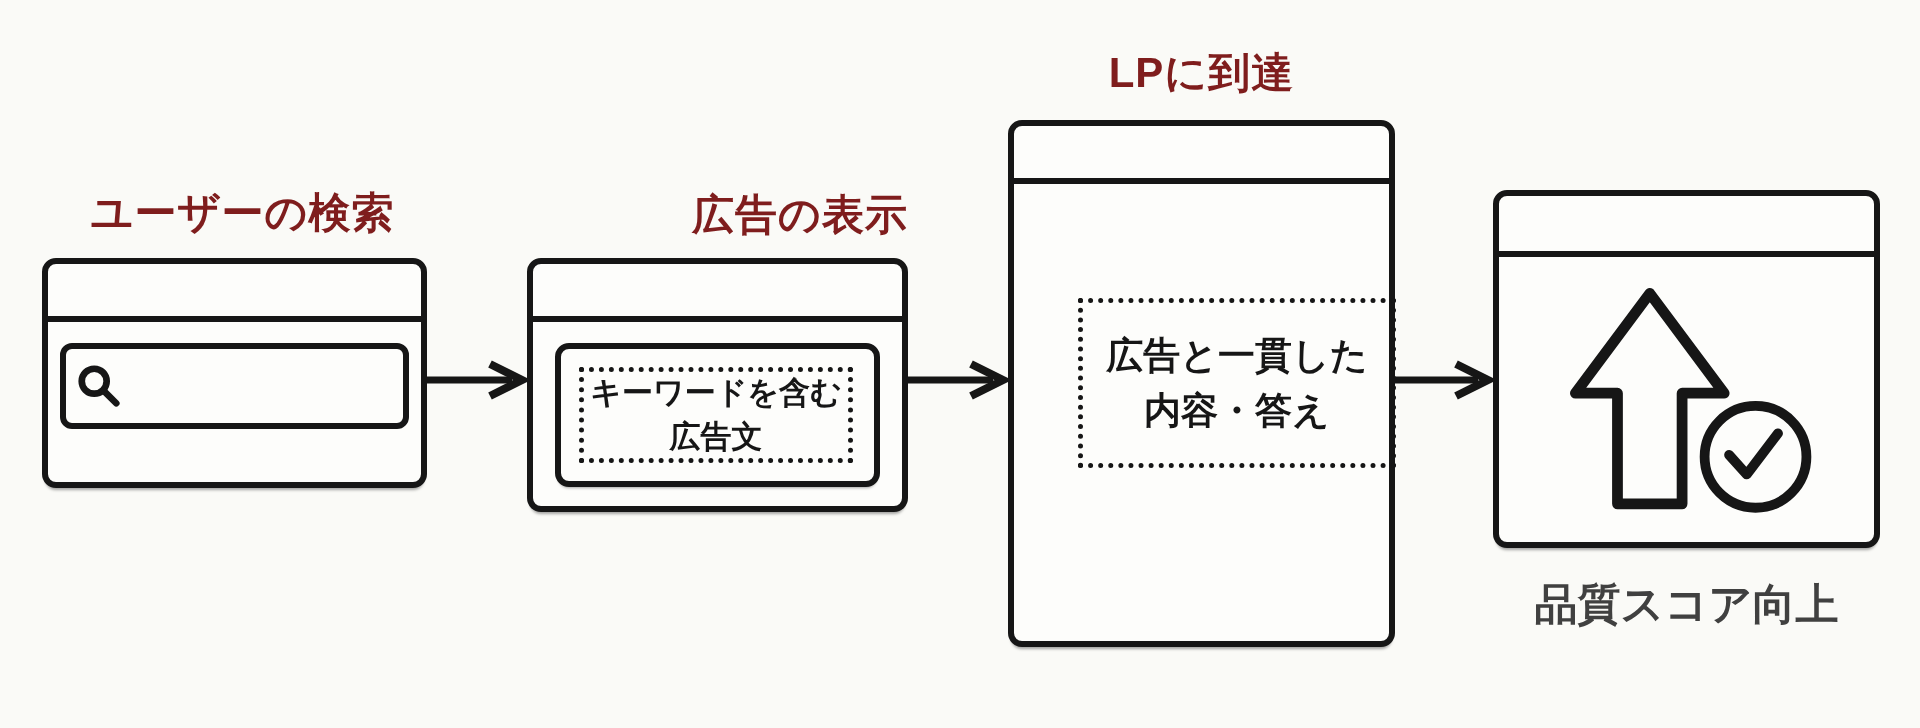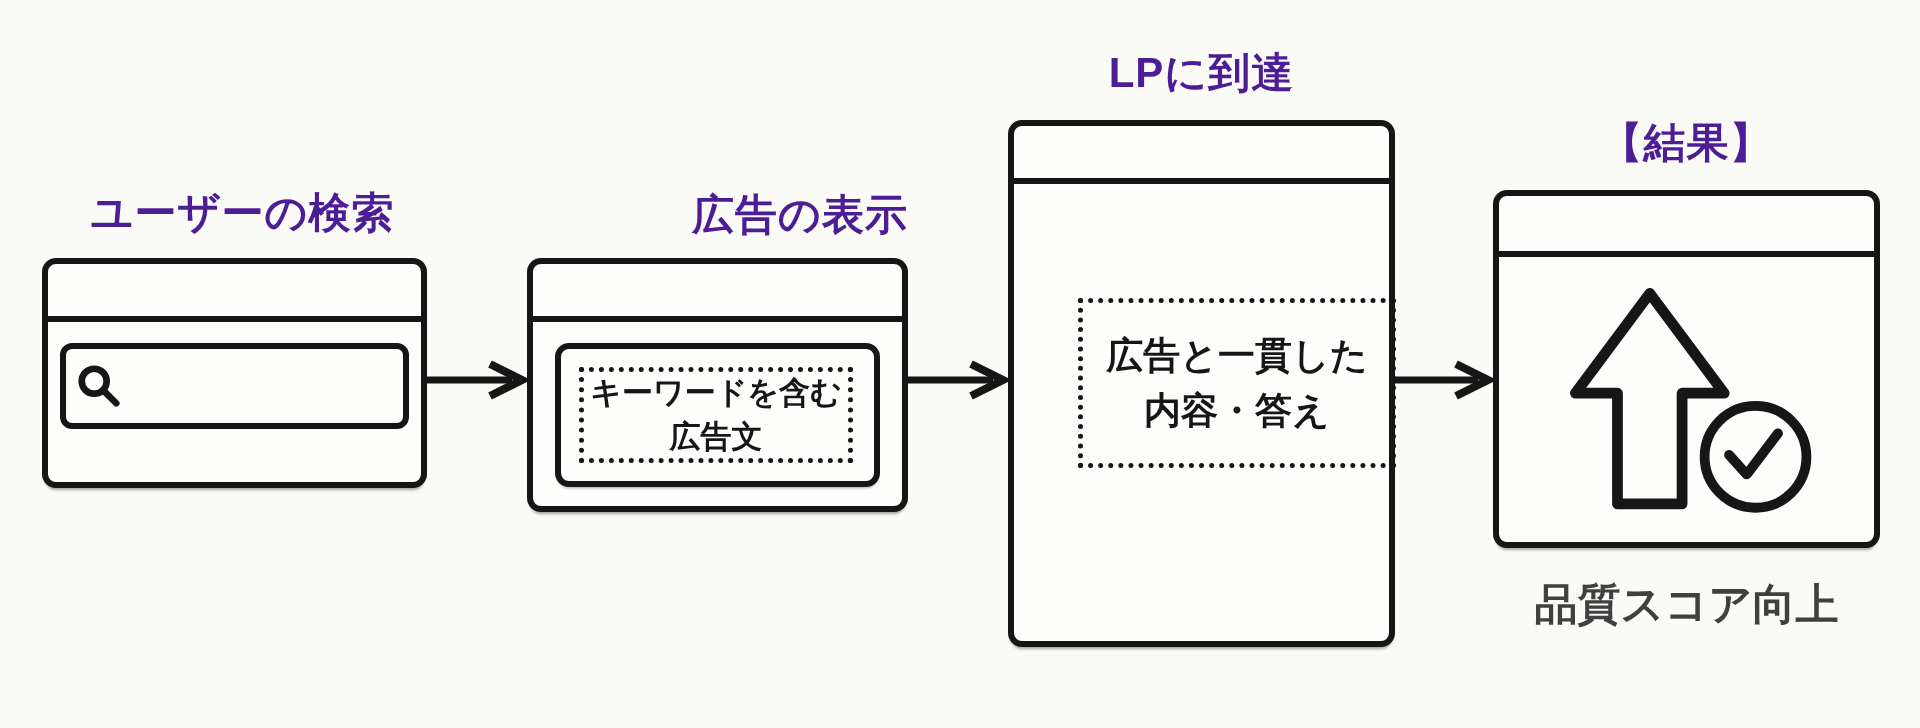--- a/index.html
+++ b/index.html
@@ -1,19 +1,19 @@
 <!DOCTYPE html>
 <html><head>
 <meta charset="utf-8">
 <style>
   html,body{margin:0;padding:0;}
   body{font-family:"Liberation Sans","DejaVu Sans",sans-serif;background:#fafaf7;}
   .canvas{position:relative;width:1920px;height:728px;background:#fafaf7;overflow:hidden;color:#161616;}
 
-  .step-title{position:absolute;text-align:center;font-weight:800;font-size:42px;line-height:44px;letter-spacing:1px;color:#4c1d95;white-space:nowrap;}
+  .step-title{position:absolute;text-align:center;font-weight:800;font-size:42px;line-height:44px;letter-spacing:1px;color:#7f1d1d;white-space:nowrap;}
 
   .window{position:absolute;box-sizing:border-box;background:#fdfdfb;border:6px solid #161616;border-radius:14px;box-shadow:0 5px 3px -3px rgba(0,0,0,0.35);}
   .window-header{box-sizing:border-box;height:58px;border-bottom:6px solid #161616;}
   .window-body{position:absolute;left:0;right:0;top:58px;bottom:0;}
 
   .search-box{position:absolute;box-sizing:border-box;left:12px;top:79px;width:349px;height:86px;border:6px solid #161616;border-radius:12px;background:#fdfdfb;}
   .magnifier{position:absolute;left:10px;top:14px;width:46px;height:46px;}
 
   .dotted-box{box-sizing:border-box;border:5px dotted #161616;display:flex;flex-direction:column;align-items:center;justify-content:center;text-align:center;font-weight:800;color:#161616;background:transparent;}
   .kw-box{position:absolute;left:72px;top:9px;width:243px;height:56px;font-size:26px;line-height:30px;}
@@ -80,21 +80,20 @@
         <div>内容・答え</div>
       </div>
     </div>
   </div>
 
   <svg class="flow-arrow" style="left:1390px;" viewBox="0 0 104 44">
     <line x1="0" y1="22" x2="88" y2="22" stroke="#161616" stroke-width="7"></line>
     <polyline points="66,6 98,22 66,38" fill="none" stroke="#161616" stroke-width="8"></polyline>
   </svg>
 
-  <div class="step-title" style="left:1493px;top:121px;width:387px;">【結果】</div>
 
   <div class="window" style="left:1493px;top:190px;width:387px;height:358px;">
     <div class="window-header" style="height:61px;"></div>
     <div class="window-body" style="top:67px;">
       <svg viewBox="0 0 375 285" style="width:100%;height:100%;">
         <g>
           <path d="M150 31 L226 133 L183 133 L183 246 L117 246 L117 133 L74 133 Z" fill="#fdfdfb" stroke="#161616" stroke-width="11" stroke-linejoin="round"></path>
         </g>
         <g>
           <circle cx="258" cy="198" r="52" fill="#fdfdfb" stroke="#161616" stroke-width="10"></circle>

